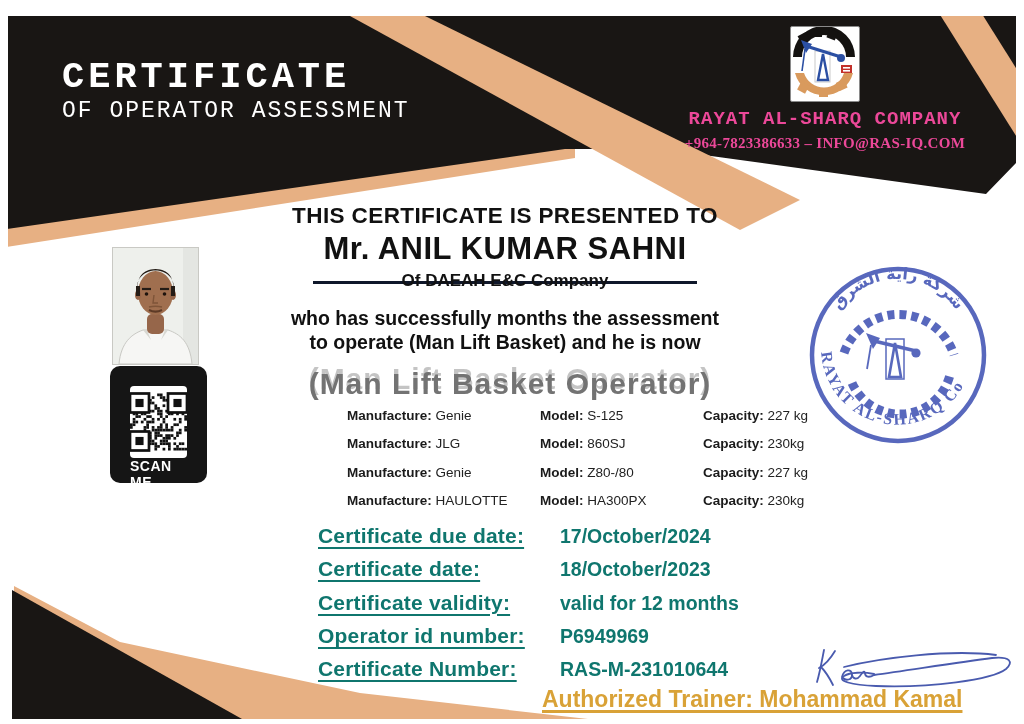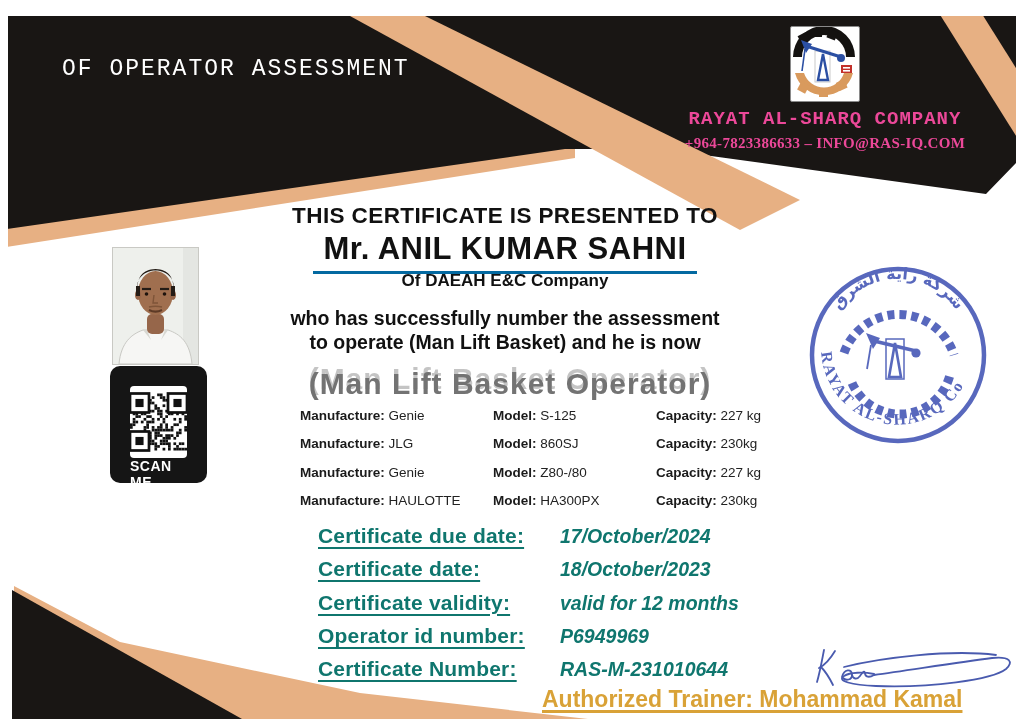--- a/index.html
+++ b/index.html
@@ -29,44 +29,44 @@
     font-weight:700;font-size:19px;letter-spacing:1px;margin-top:6px;white-space:nowrap;
   }
   .company-contact{
     font-family:"Liberation Serif","DejaVu Serif",serif;
     font-weight:700;font-size:15px;margin-top:5px;letter-spacing:.3px;white-space:nowrap;
   }
   
   .presented{left:255px;width:500px;text-align:center;color:#111;}
   .intro{top:203px;font-size:22.5px;font-weight:800;letter-spacing:.4px;}
   .name{top:231px;font-size:31px;font-weight:800;letter-spacing:.5px;}
-  .name span{display:inline-block;border-bottom:3px solid #0369a1;padding:0 10px 4px;}
+  .name span{display:inline-block;border-bottom:3px solid #0f172a;padding:0 10px 14px;}
   .of-company{top:271px;font-size:17px;font-weight:800;}
   .passed1{top:307px;font-size:19.5px;font-weight:700;}
   .passed2{top:331px;font-size:19.5px;font-weight:700;}
   .role{
     top:367px;left:250px;width:520px;text-align:center;
     font-size:30px;font-weight:800;letter-spacing:1px;color:#737373;
     text-shadow:0 -5px 0 rgba(125,125,125,.45);
   }
   
   .equip{left:300px;top:408px;width:470px;font-size:13.5px;color:#222;}
-  .equip .row{position:relative;height:28.4px;}
+  .equip .row{position:relative;height:28.4px;margin-left:47px;}
   .equip .c1{position:absolute;left:0;white-space:nowrap;}
   .equip .c2{position:absolute;left:193px;white-space:nowrap;}
   .equip .c3{position:absolute;left:356px;white-space:nowrap;}
   .equip b{font-weight:700;color:#1b1b1b;}
   
   .details{left:318px;top:524px;width:520px;color:#0f766e;}
   .details .drow{position:relative;height:33.3px;}
   .details .dlabel{
     position:absolute;left:0;font-size:21px;font-weight:800;letter-spacing:.2px;white-space:nowrap;
     text-decoration:underline;text-decoration-thickness:2px;text-underline-offset:4px;
   }
-  .details .dvalue{position:absolute;left:242px;top:1px;font-size:19.5px;font-weight:700;white-space:nowrap;font-style:italic;}
+  .details .dvalue{position:absolute;left:242px;top:1px;font-size:19.5px;font-weight:700;white-space:nowrap;}
   
   .trainer{
     left:542px;top:686px;font-size:23px;font-weight:800;color:#d9a237;white-space:nowrap;
     text-decoration:underline;text-decoration-thickness:3px;text-underline-offset:3px;
   }
   
   .photo{left:112px;top:247px;width:87px;height:118px;border:1px solid #c9c9c4;box-sizing:border-box;}
   .qr-block{
     left:110px;top:366px;width:97px;height:117px;background:#151515;border-radius:10px;
     display:flex;flex-direction:column;box-sizing:border-box;padding:20px;
@@ -96,20 +96,21 @@
   </svg>
 
   <svg class="abs" style="left:0;top:560px" width="640" height="164" viewBox="0 0 640 164">
     <polygon points="14,26 120,82 360,133 588,159 12,159" fill="#e7b083"></polygon>
     <polygon points="12,30 242,159 12,159" fill="#191614"></polygon>
     <rect x="0" y="159" width="640" height="5" fill="#fff"></rect>
     <rect x="0" y="0" width="10" height="164" fill="#fff"></rect>
   </svg>
 
   <div class="abs hdr-left">
+    <div class="t1">CERTIFICATE</div>
     <div class="t2">OF OPERATOR ASSESSMENT</div>
   </div>
 
   <div class="abs hdr-right">
     <div class="logo-box">
       <svg width="66" height="72" viewBox="0 0 66 72">
         <path d="M2,30 A31,31 0 0 1 64,30 L55,30 A22,22 0 0 0 11,30 Z" fill="#141210"></path>
         <rect x="8" y="7" width="9" height="9" fill="#141210" transform="rotate(-28 12 11)"></rect>
         <rect x="22" y="1" width="9" height="9" fill="#141210"></rect>
         <rect x="37" y="3" width="9" height="9" fill="#141210" transform="rotate(22 41 7)"></rect>
@@ -293,21 +294,21 @@
         </svg>
     </div>
     <div class="qr-label">SCAN ME</div>
   </div>
 
   <div class="abs presented intro">THIS CERTIFICATE IS PRESENTED TO</div>
   <div class="abs presented name">
     <span>Mr. ANIL KUMAR SAHNI</span>
   </div>
   <div class="abs presented of-company">Of DAEAH E&amp;C Company</div>
-  <div class="abs presented passed1">who has successfully number the assessment</div>
+  <div class="abs presented passed1">who has successfully months the assessment</div>
   <div class="abs presented passed2">to operate (Man Lift Basket) and he is now</div>
   <div class="abs role">(Man Lift Basket Operator)</div>
 
   <div class="abs equip">
     <div class="row">
       <span class="c1"><b>Manufacture:</b> <span>Genie</span></span>
       <span class="c2"><b>Model:</b> <span>S-125</span></span>
       <span class="c3"><b>Capacity:</b> <span>227 kg</span></span>
     </div>
     <div class="row">

